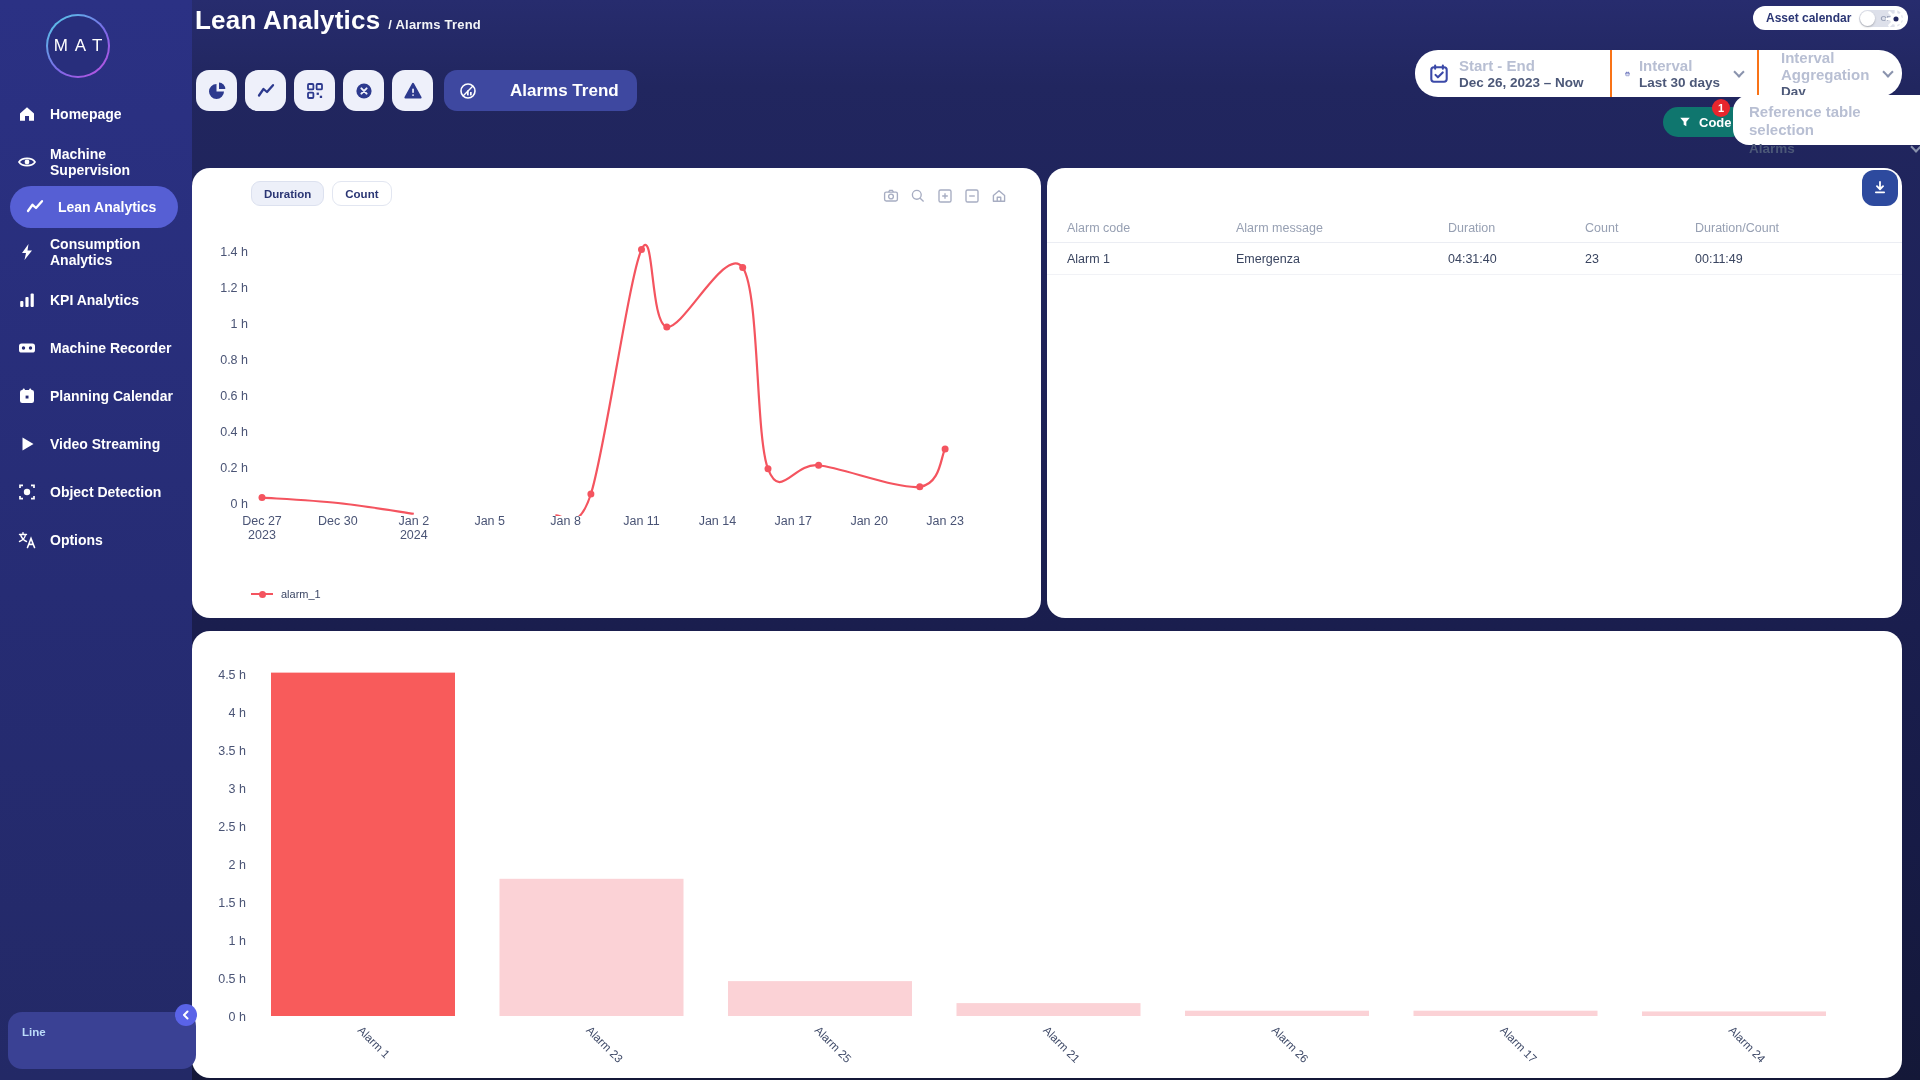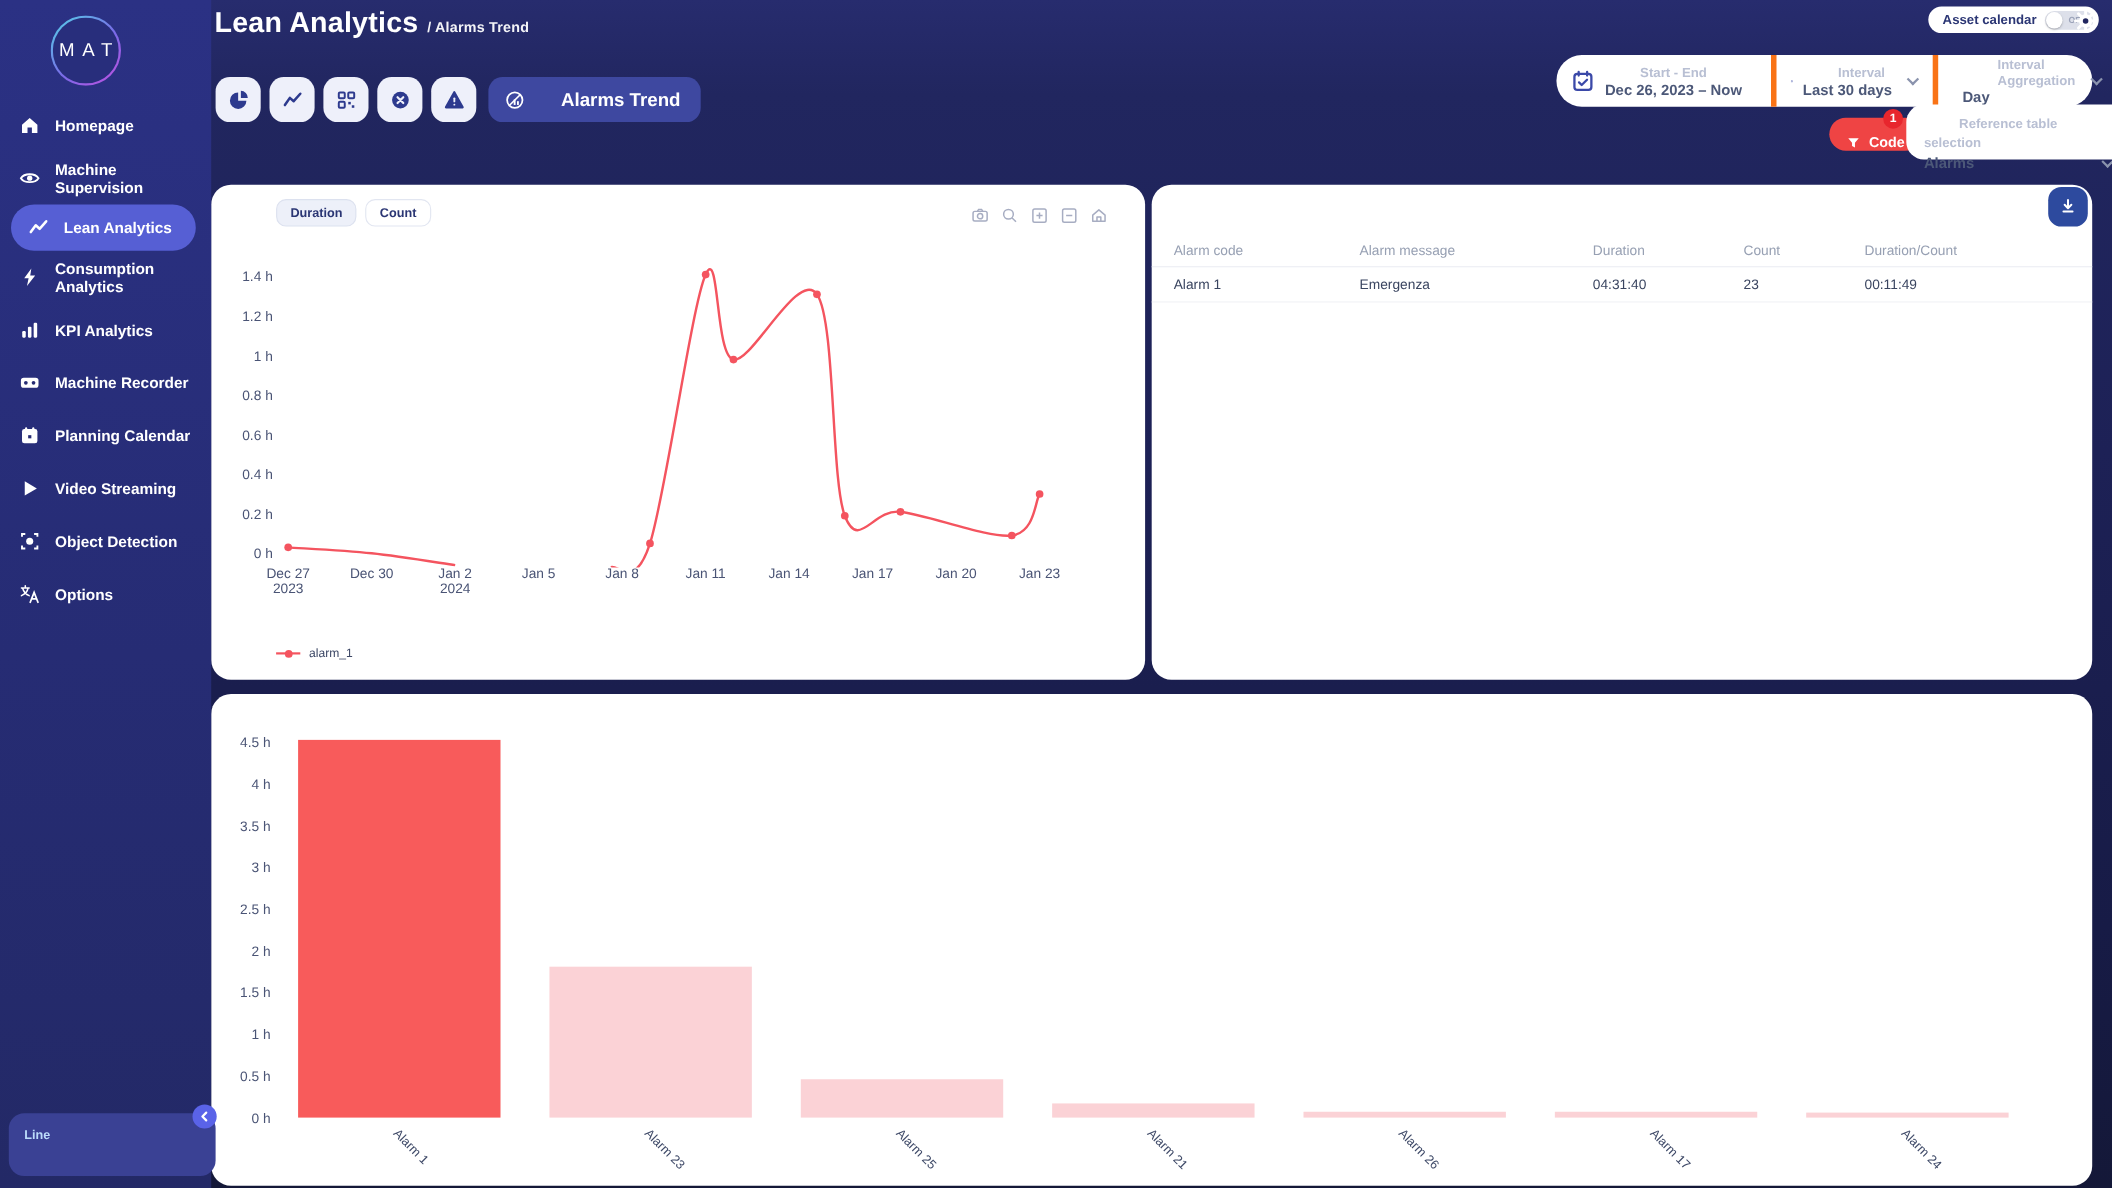--- a/index.html
+++ b/index.html
@@ -38,26 +38,26 @@
   .gear { left:1884px; top:7px; width:24px; height:24px; cursor:pointer; }
 
   
   .tool-btn { position:absolute; top:70px; width:41px; height:41px; border-radius:13px; background:#eef0fa; border:none; display:flex; align-items:center; justify-content:center; cursor:pointer; }
   .active-tool { left:444px; top:70px; height:41px; border-radius:13px; background:#3e48a0; border:none; display:flex; align-items:center; gap:9px; padding:0 18px 0 14px; cursor:pointer; }
   .active-tool span { font-size:17px; font-weight:800; color:#fff;margin-left:23px; }
 
   
   .filters-card { left:1415px; top:50px; width:487px; height:47px; background:#fff; border-radius:23px; display:flex; align-items:center; color:#4c5878; }
   .f-sec { display:flex; align-items:center; gap:9px; height:100%; padding:0 10px 0 13px; cursor:pointer; }
-  .f-sec + .f-sec { border-left:5px solid #f97316; }
+  .f-sec + .f-sec { border-left:2px solid #f97316; }
   .f-sec .txt { display:flex; flex-direction:column; gap:1px; }
-  .f-lbl { font-size:12px; font-weight:600; color:#b8bfd3;margin-left:32px; }
+  .f-lbl { font-size:15px; font-weight:600; color:#b8bfd3; }
   .f-val { font-size:13.5px; font-weight:600; color:#4c5878; white-space:nowrap; }
   .chev { width:8px; height:8px; border-right:2px solid #8a93ad; border-bottom:2px solid #8a93ad; transform:rotate(45deg); margin:-4px 4px 0 6px; flex:0 0 8px; }
-  .code-btn { left:1663px; top:107px; height:30px; border-radius:15px; background:#ef4444; border:none; display:flex; align-items:flex-end; gap:7px; padding:0 15px; cursor:pointer; }
+  .code-btn { left:1663px; top:107px; height:30px; border-radius:15px; background:#0f766e; border:none; display:flex; align-items:center; gap:7px; padding:0 15px; cursor:pointer; }
   .code-btn span { color:#fff; font-size:13px; font-weight:800; }
   .badge { position:absolute; left:1712px; top:99px; width:18px; height:18px; border-radius:50%; background:#e8262d; color:#fff; font-size:11px; font-weight:700; display:flex; align-items:center; justify-content:center; z-index:4; }
   .ref-card { left:1733px; top:95px; width:203px; height:50px; background:#fff; border-radius:16px; padding:8px 12px 0 16px; cursor:pointer; }
   .ref-card .row { display:flex; align-items:center; justify-content:space-between; margin-top:2px; }
 
   
   .card { position:absolute; background:#fff; border-radius:18px; }
   .line-card { left:192px; top:168px; width:849px; height:450px; }
   .table-card { left:1047px; top:168px; width:855px; height:450px; }
   .bar-card { left:192px; top:631px; width:1710px; height:447px; }

